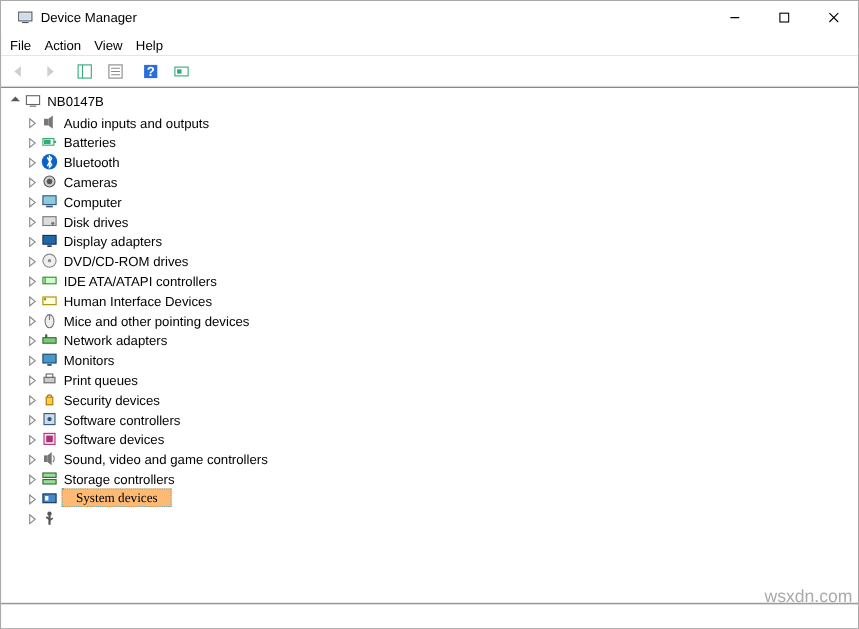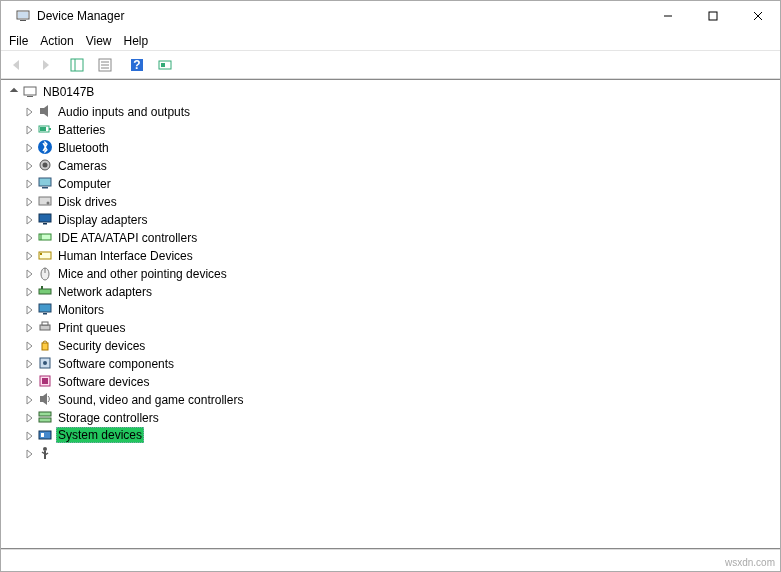--- a/index.html
+++ b/index.html
@@ -16,23 +16,23 @@
 .toolbar .tb-sep { height:22px; }
 .toolbar .tb-btn.disabled { opacity:0.4; }
 .content { flex:1; border-top:1px solid #888; border-bottom:1px solid #888; overflow:auto; padding:3px 2px; }
 .tree-root { list-style:none; }
 .tree-item { display:flex; align-items:center; height:18px; padding-left:4px; cursor:default; user-select:none; }
 .tree-item .exp { width:14px; height:14px; display:flex; align-items:center; justify-content:center; color:#666; font-size:10px; }
 .tree-item .node-icon { width:16px; height:16px; margin:0 3px 0 1px; display:flex; align-items:center; justify-content:center; }
 .tree-children { list-style:none; padding-left:19px; }
 .tree-children .tree-item { padding-left:0;align-items:flex-end; }
 .label { white-space:nowrap; padding:0 2px; }
-.label.selected { background:#22c55e; border:1px dotted #7aa; padding:0 1px; }
+.label.selected { background:#fdba74; border:1px dotted #7aa; padding:0 12px;font-family:Liberation Serif, serif; }
 .status { height:22px; border-top:1px solid #dcdcdc; }
-.watermark { position:fixed; right:6px; bottom:4px; color:#aaa; font-size:10px; pointer-events:none; }
+.watermark { position:fixed; right:6px; bottom:20px; color:#aaa; font-size:16px; pointer-events:none; }
 
 
 svg.ic { width:16px; height:16px; }
 </style>
 </head>
 <body>
 
 <div class="window">
 
   <div class="titlebar">
@@ -243,20 +243,36 @@
             </li>
             <li>
               <div class="tree-item">
                 <span class="exp">
                   <svg width="10" height="10">
                     <path d="M3 1 L8 5 L3 9 Z" fill="none" stroke="#888"></path>
                   </svg>
                 </span>
                 <span class="node-icon">
                   <svg class="ic" viewBox="0 0 16 16">
+                    <circle cx="8" cy="8" r="6" fill="#eee" stroke="#888"></circle>
+                    <circle cx="8" cy="8" r="1.5" fill="#888"></circle>
+                  </svg>
+                </span>
+                <span class="label">DVD/CD-ROM drives</span>
+              </div>
+            </li>
+            <li>
+              <div class="tree-item">
+                <span class="exp">
+                  <svg width="10" height="10">
+                    <path d="M3 1 L8 5 L3 9 Z" fill="none" stroke="#888"></path>
+                  </svg>
+                </span>
+                <span class="node-icon">
+                  <svg class="ic" viewBox="0 0 16 16">
                     <rect x="2" y="5" width="12" height="6" fill="#cfc" stroke="#383"></rect>
                     <line x1="4" y1="5" x2="4" y2="11" stroke="#383"></line>
                   </svg>
                 </span>
                 <span class="label">IDE ATA/ATAPI controllers</span>
               </div>
             </li>
             <li>
               <div class="tree-item">
                 <span class="exp">
@@ -359,21 +375,21 @@
                   <svg width="10" height="10">
                     <path d="M3 1 L8 5 L3 9 Z" fill="none" stroke="#888"></path>
                   </svg>
                 </span>
                 <span class="node-icon">
                   <svg class="ic" viewBox="0 0 16 16">
                     <rect x="3" y="3" width="10" height="10" fill="#cde" stroke="#357"></rect>
                     <circle cx="8" cy="8" r="2" fill="#357"></circle>
                   </svg>
                 </span>
-                <span class="label">Software components</span>
+                <span class="label">Software controllers</span>
               </div>
             </li>
             <li>
               <div class="tree-item">
                 <span class="exp">
                   <svg width="10" height="10">
                     <path d="M3 1 L8 5 L3 9 Z" fill="none" stroke="#888"></path>
                   </svg>
                 </span>
                 <span class="node-icon">

